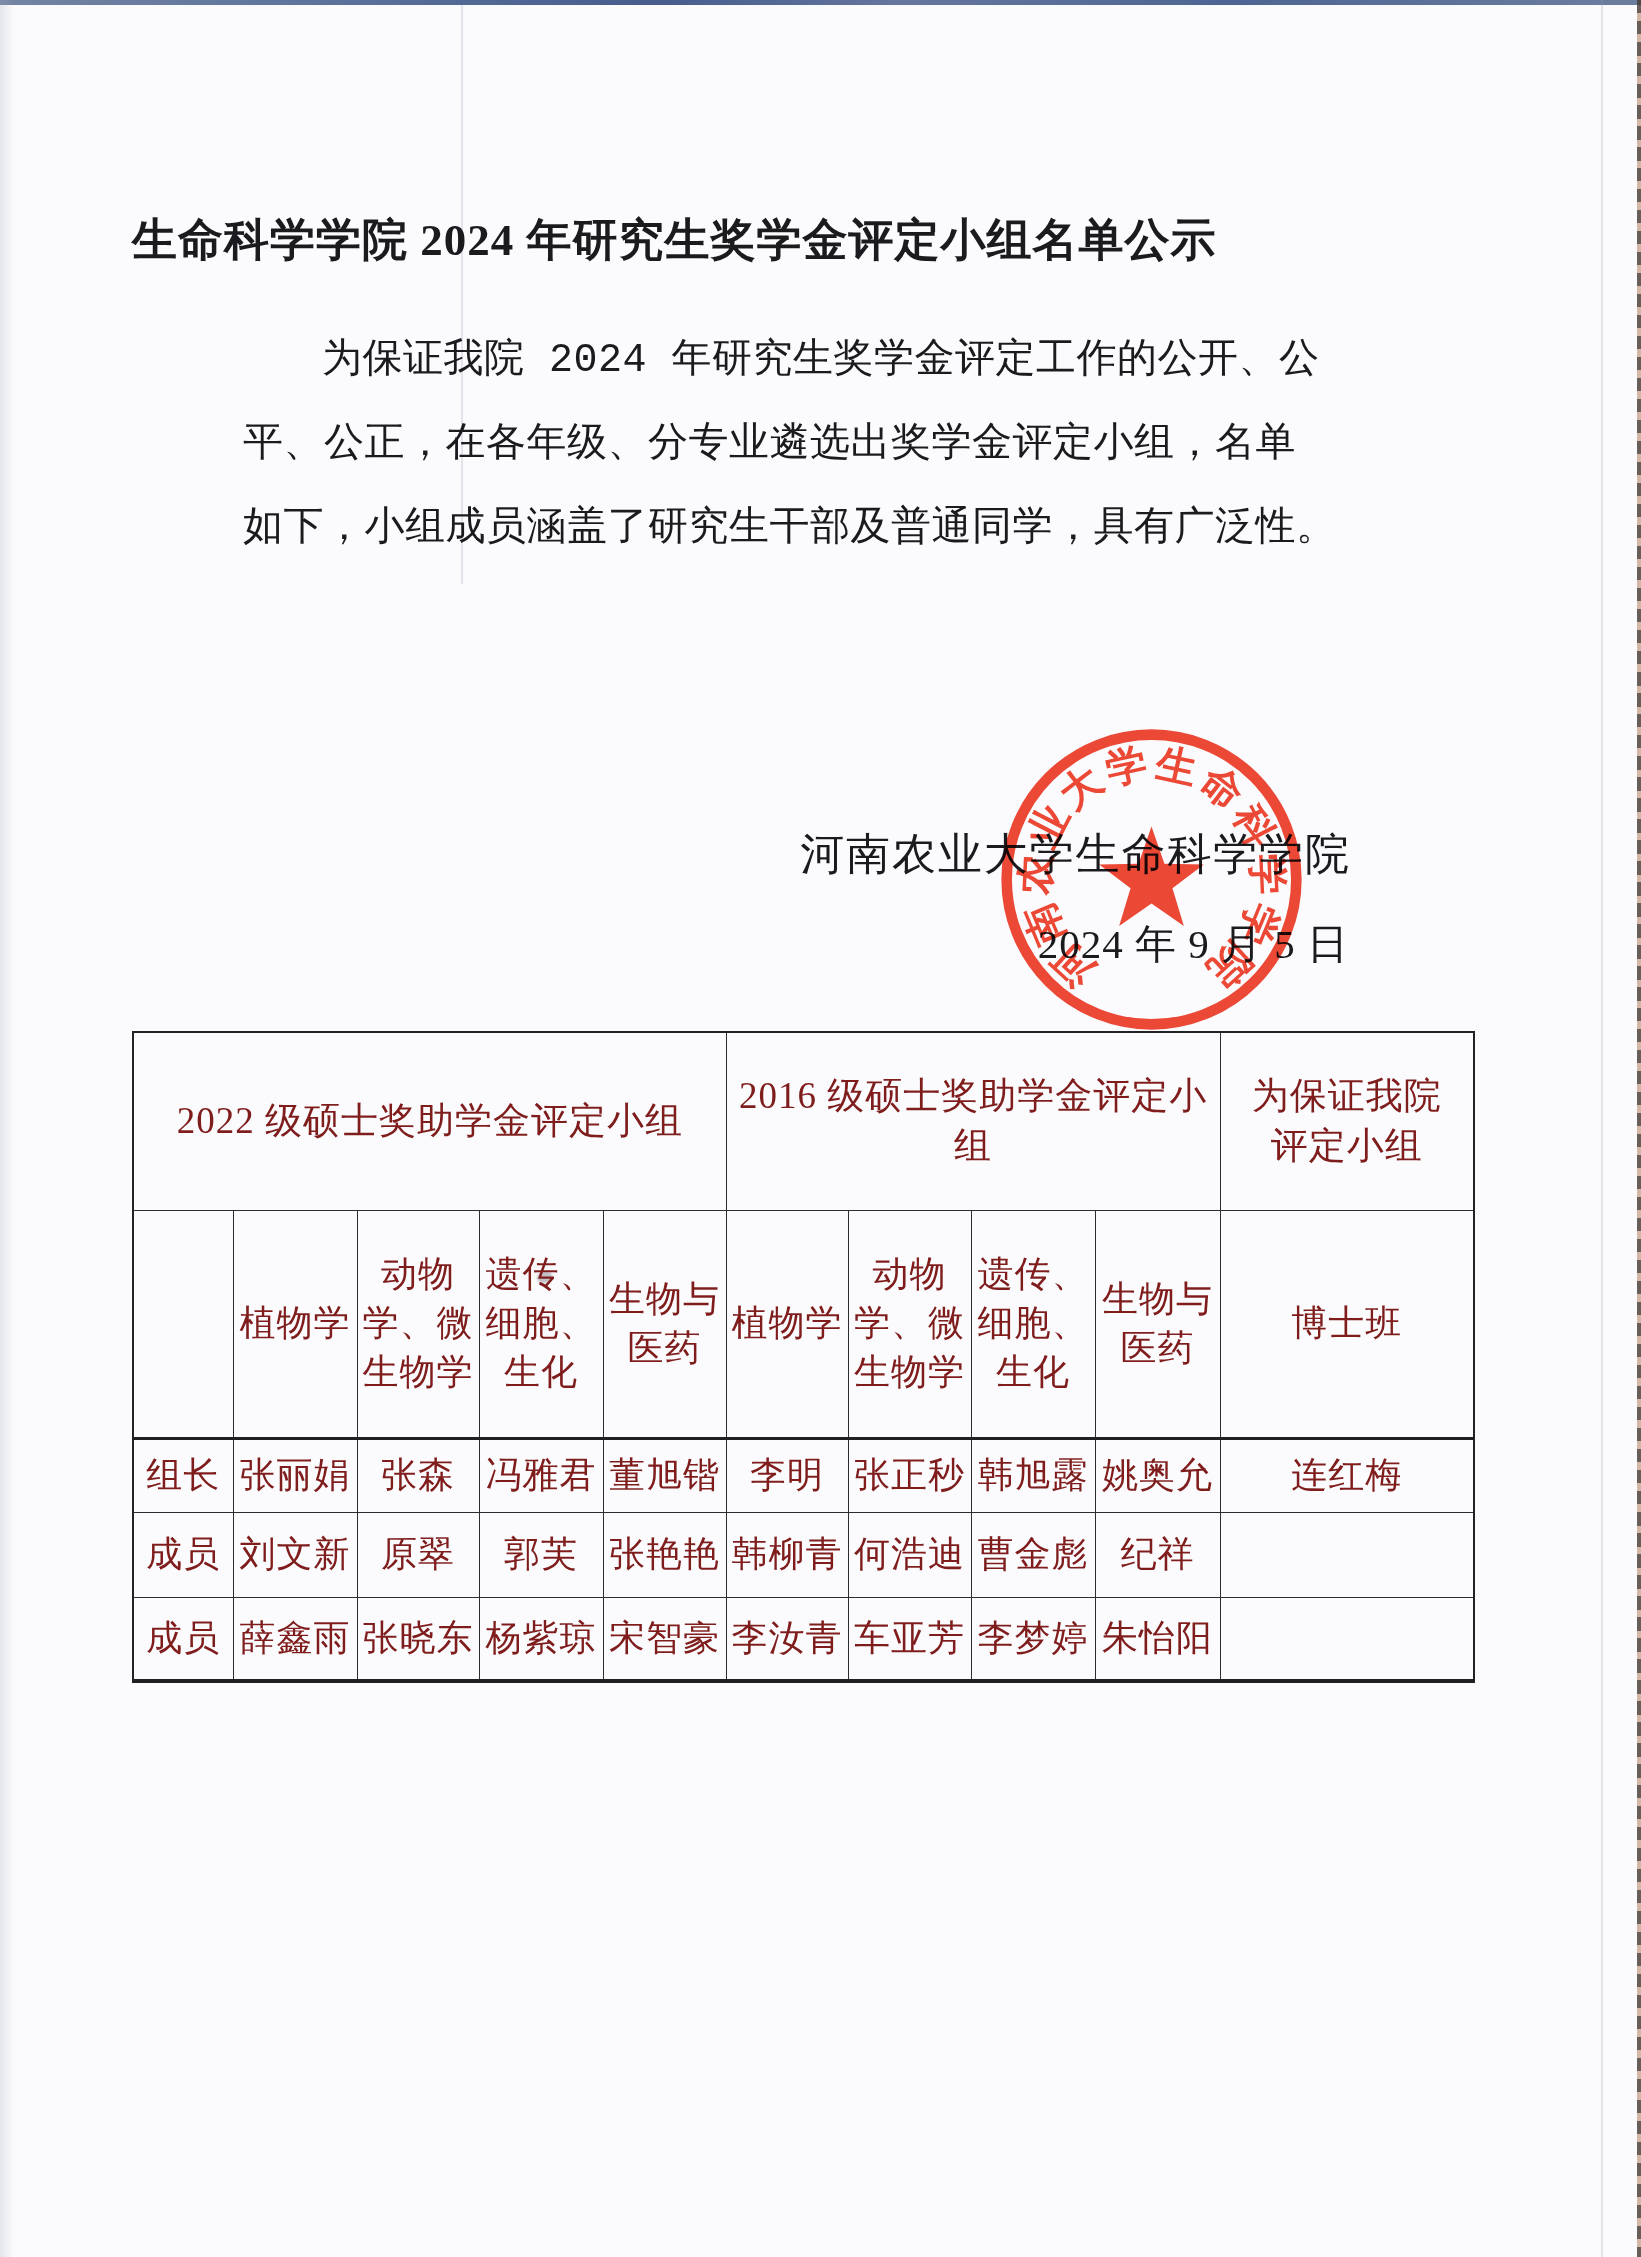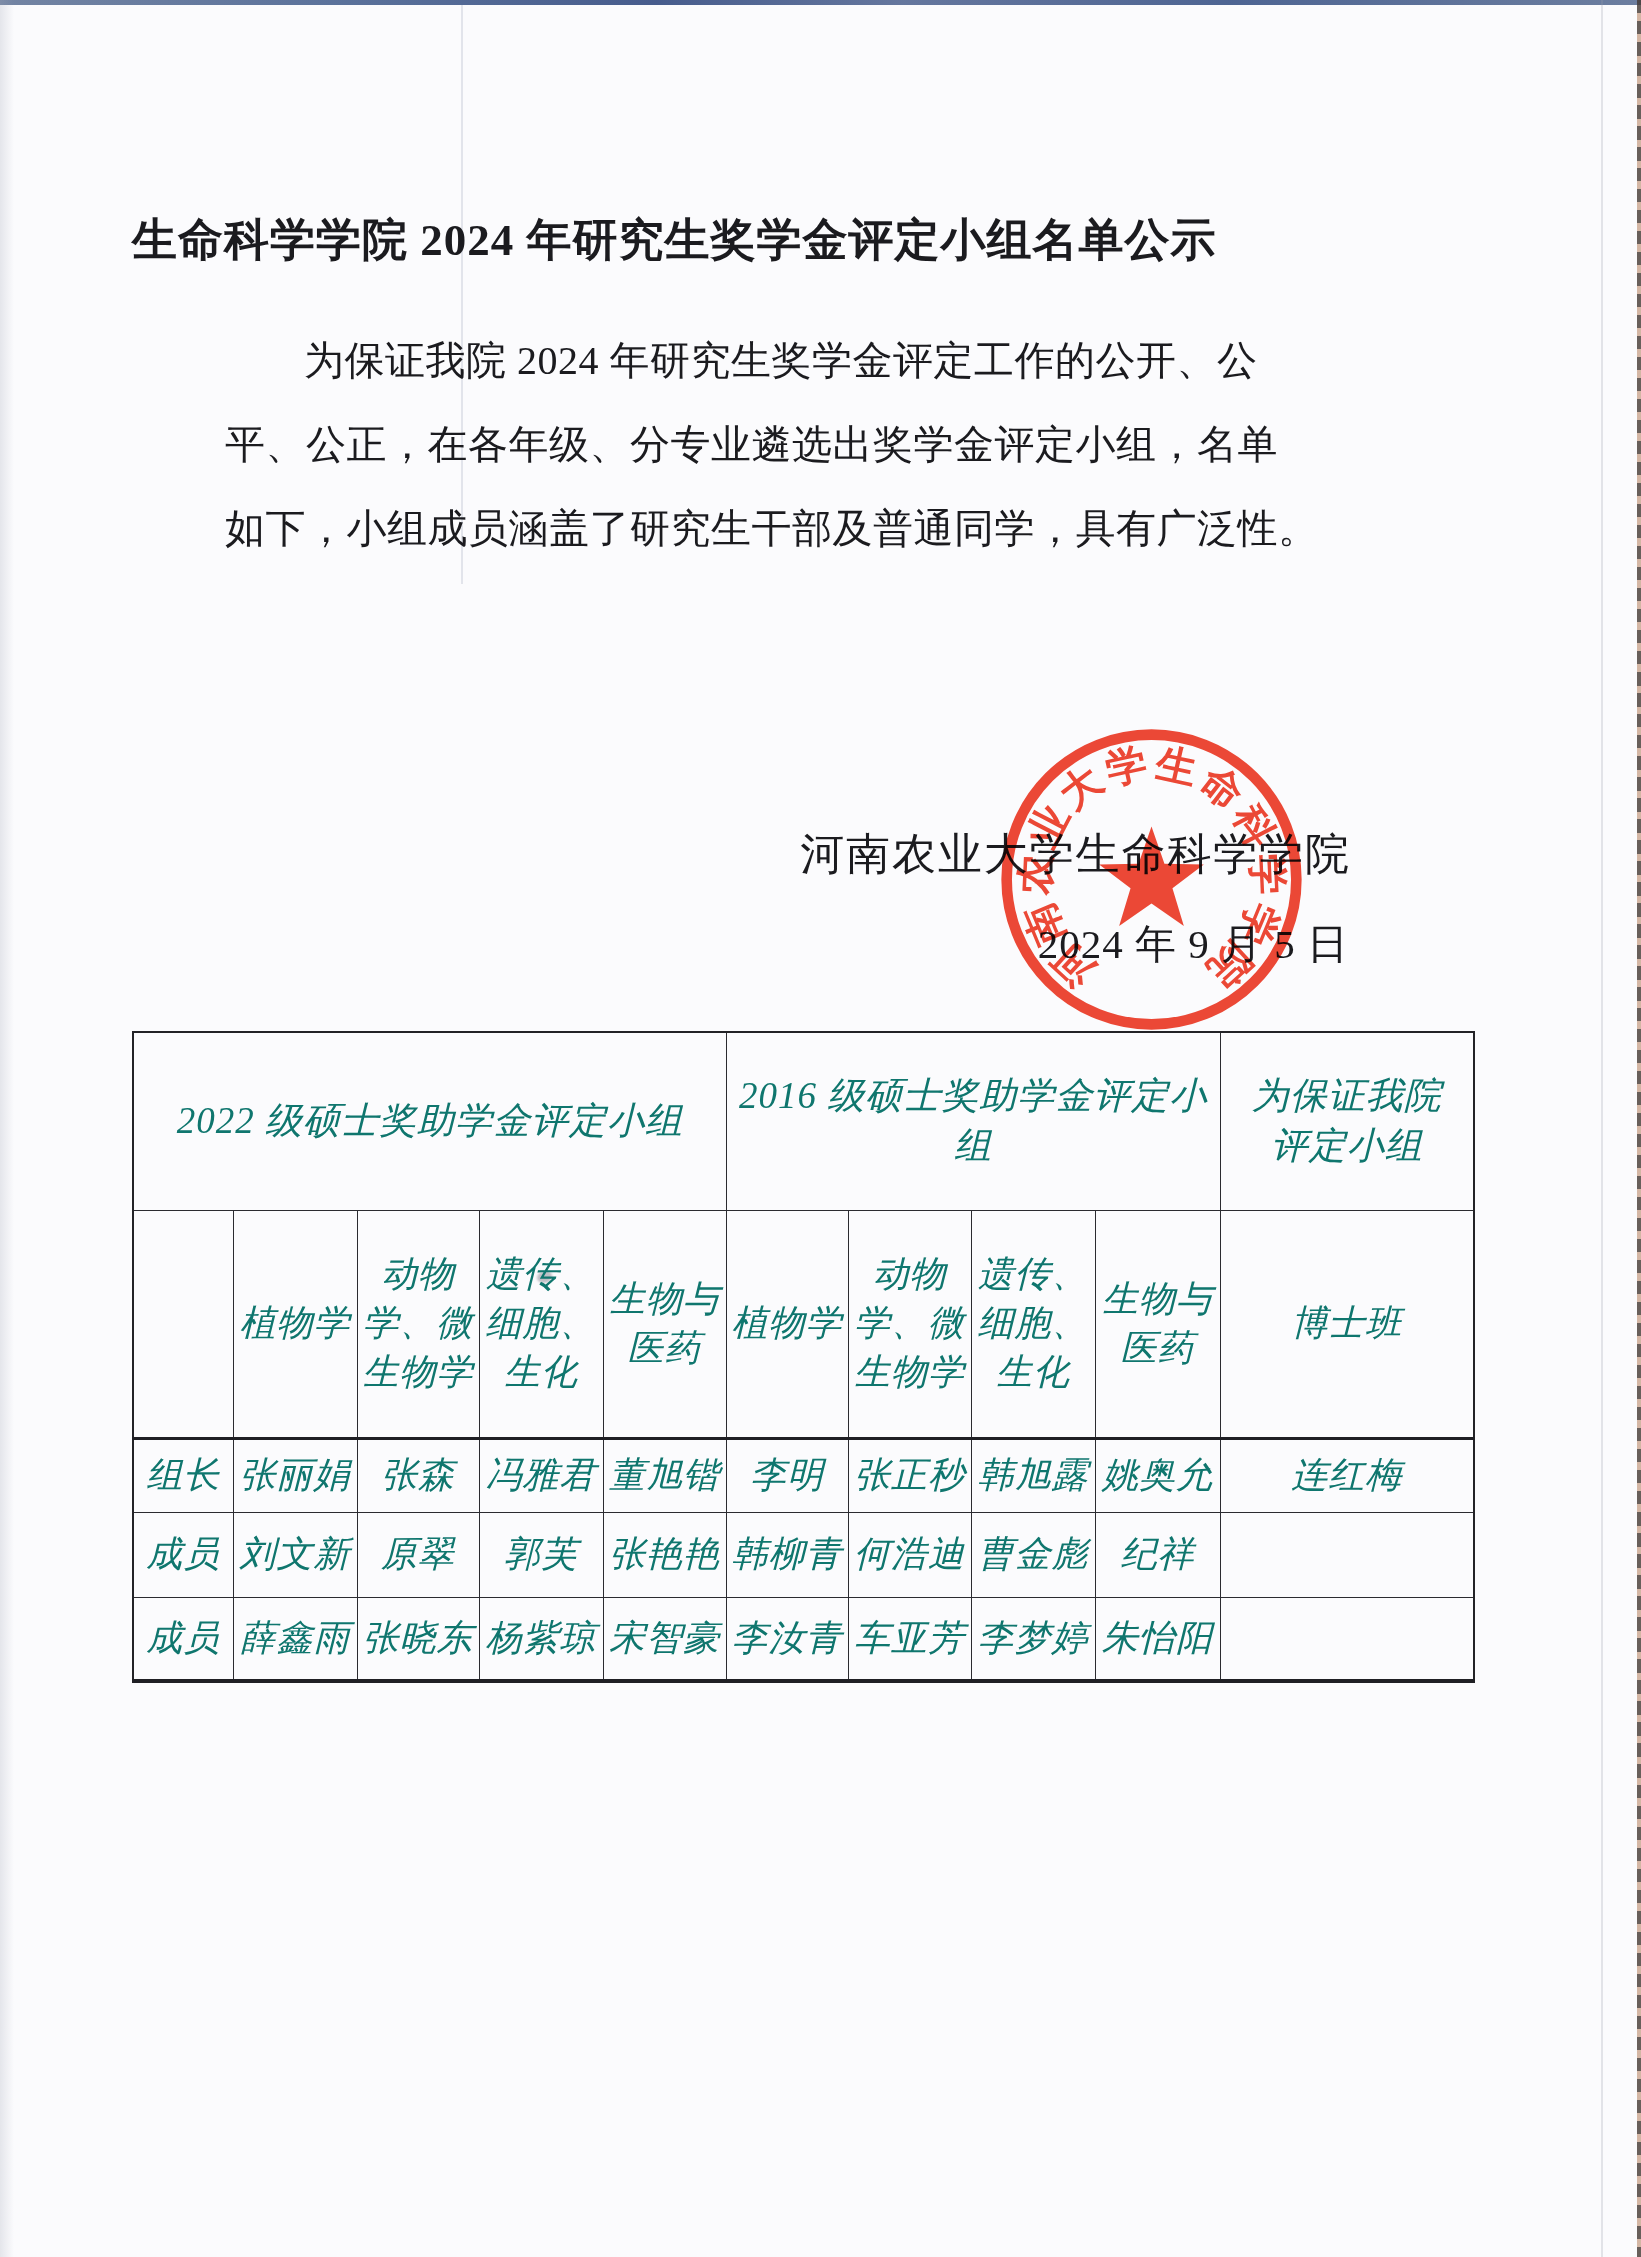--- a/index.html
+++ b/index.html
@@ -19,37 +19,37 @@
     background:repeating-linear-gradient(180deg,#433832 0 13.5px,#caa58e 13.5px 21px);opacity:.8;}
   .scan-right-line{position:absolute;left:1601px;top:0;width:1.9px;height:2257px;background:rgba(150,155,170,.25);}
   .scan-crease{position:absolute;left:461px;top:4.8px;width:1.9px;height:579px;background:rgba(170,175,195,.30);}
   .scan-left-shade{position:absolute;left:0;top:0;width:13.5px;height:2257px;background:linear-gradient(90deg,rgba(160,165,180,.25),rgba(160,165,180,0));}
   .scan-smudge{position:absolute;left:537px;top:1271px;width:15.4px;height:11.6px;background:rgba(120,120,130,.45);border-radius:60% 40% 55% 45%;filter:blur(1px);}
 
   .doc-title{
     position:absolute;left:132px;top:210px;width:1323px;
     text-align:left;font-size:45px;font-weight:bold;letter-spacing:1px;
   }
-  .body-block{position:absolute;left:225px;top:319px;width:1163px;}
+  .body-block{position:absolute;left:243px;top:319px;width:1163px;font-family:Liberation Mono, monospace;}
   .body-line{height:84px;line-height:84px;font-size:40px;letter-spacing:0.5px;white-space:nowrap;}
   .para .body-line:first-child{text-indent:79px;}
 
   .signature{position:absolute;left:243px;top:828px;width:1108px;
     text-align:right;font-size:44px;line-height:54px;letter-spacing:1.9px;}
   .sign-date{position:absolute;left:243px;top:919px;width:1106px;
     text-align:right;font-size:41px;line-height:50px;letter-spacing:1px;}
 
   .stamp{position:absolute;left:997px;top:725px;width:309px;height:309px;
     mix-blend-mode:multiply;opacity:.93;}
   .stamp text{font-family:"Liberation Serif","DejaVu Serif",serif;font-weight:bold;}
 
   table.roster{
     position:absolute;left:132px;top:1031px;
     border-collapse:collapse;table-layout:fixed;
-    font-size:36px;color:#0f766e;font-style:italic;
+    font-size:36px;color:#7f1d1d;
   }
   table.roster td{
     border:1.9px solid #2b2b30;
     text-align:center;vertical-align:middle;
     padding:0 1.9px;white-space:pre-line;letter-spacing:1px;
     overflow:hidden;
   }
   table.roster{border:2.9px solid #232327;}
   tr.r-leader td{border-top:3.9px solid #1f1f24;}
   tr.r-last td{border-bottom:4.8px solid #1f1f24;}

